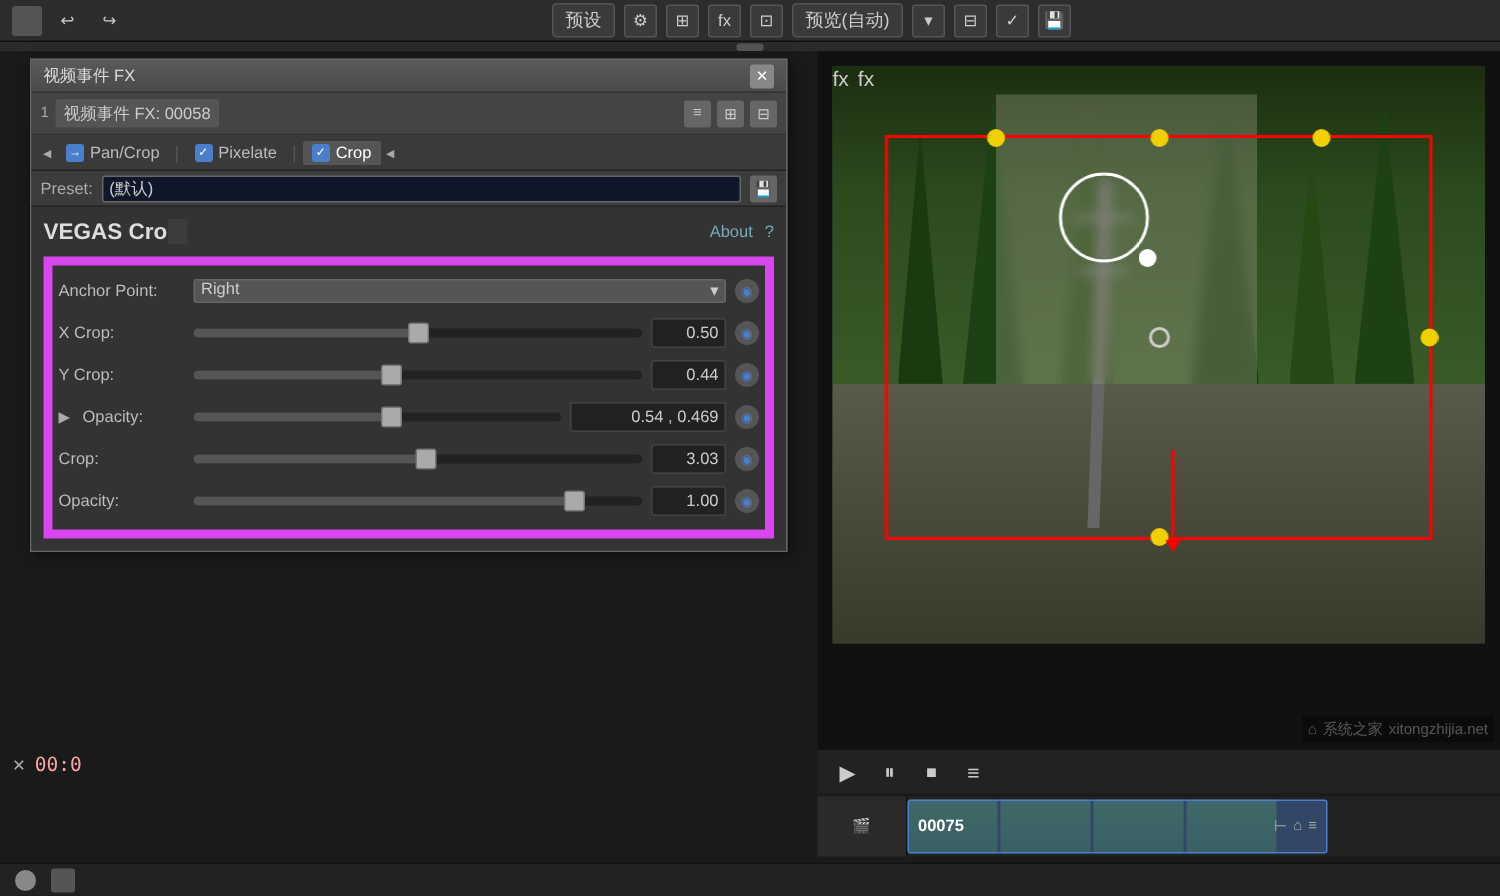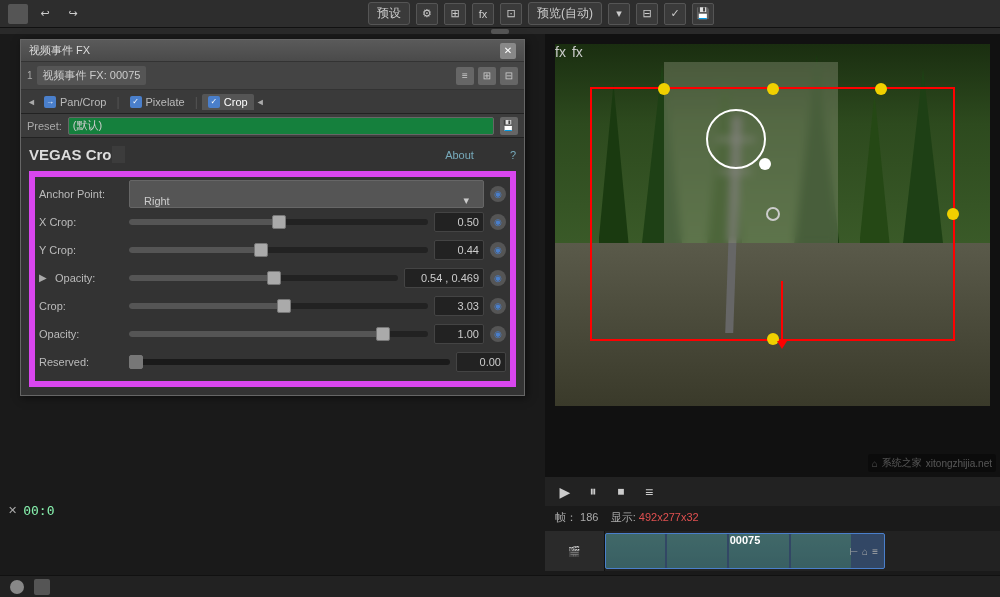--- a/index.html
+++ b/index.html
@@ -168,21 +168,21 @@
       display: flex;
       align-items: center;
       padding: 0 6px;
       gap: 6px;
       border-bottom: 1px solid #222;
     }
     .fx-preset-label { font-size: 11px; color: #aaa; }
     .fx-preset-select {
       flex: 1;
       height: 18px;
-      background: #15803d;
+      background: #0f172a;
       border: 1px solid #666;
       border-radius: 2px;
       font-size: 11px;
       color: #ccc;
       padding: 0 4px;
     }
     .fx-preset-save {
       width: 18px; height: 18px;
       background: #666;
       border-radius: 2px;
@@ -205,21 +205,21 @@
       font-size: 15px;
       font-weight: bold;
       color: #ddd;
     }
     .fx-plugin-links {
       display: flex;
       gap: 8px;
       font-size: 11px;
       color: #aaa;
     }
-    .fx-plugin-link { cursor: pointer; color: #7ab; margin-left: 28px; }
+    .fx-plugin-link { cursor: pointer; color: #7ab; }
 
     
     .param-row {
       display: flex;
       align-items: center;
       height: 26px;
       margin-bottom: 2px;
     }
     .param-label {
       width: 90px;
@@ -228,29 +228,29 @@
       flex-shrink: 0;
     }
     .param-control {
       flex: 1;
       display: flex;
       align-items: center;
       gap: 6px;
     }
     .param-dropdown {
       flex: 1;
-      height: 28px;
+      height: 16px;
       background: #555;
       border: 1px solid #666;
       border-radius: 2px;
       font-size: 11px;
       color: #ccc;
-      padding: 0 14px;
-      display: flex;
-      align-items: flex-end;
+      padding: 0 4px;
+      display: flex;
+      align-items: flex-start;
       justify-content: space-between;
       cursor: pointer;
     }
     .param-value {
       width: 50px;
       height: 20px;
       background: #222;
       border: 1px solid #444;
       border-radius: 2px;
       font-size: 11px;
@@ -596,21 +596,21 @@
 
     <div class="fx-dialog">
 
       <div class="fx-dialog-titlebar">
         <span class="fx-dialog-title">视频事件 FX</span>
         <div class="fx-close-btn">✕</div>
       </div>
 
       <div class="fx-toolbar">
         <span style="color:#aaa; font-size:10px;">1</span>
-        <div class="fx-label">视频事件 FX: 00075</div>
+        <div class="fx-label">视频事件 FX: 00058</div>
         <div style="flex:1;"></div>
         <div class="fx-toolbar-icon">≡</div>
         <div class="fx-toolbar-icon">⊞</div>
         <div class="fx-toolbar-icon">⊟</div>
       </div>
 
       <div class="fx-tabs">
         <div class="fx-tab-arrow">◄</div>
         <div class="fx-tab">
           <div class="fx-tab-check">→</div>
@@ -687,21 +687,21 @@
           <div class="param-row">
             <span class="param-label" style="display:flex; align-items:center; gap:2px;">
               <span class="param-expand">▶</span>
               <span>Opacity:</span>
             </span>
             <div class="param-control">
               <div class="slider-track">
                 <div class="slider-fill" style="width: 54%;"></div>
                 <div class="slider-thumb" style="left: calc(54% - 7px);"></div>
               </div>
-              <div class="param-value" style="width:80px;">0.54 , 0.469</div>
+              <div class="param-value" style="width:104px;">0.54 , 0.469</div>
               <div class="param-reset-btn">◉</div>
             </div>
           </div>
 
           <div class="param-row">
             <span class="param-label">Crop:</span>
             <div class="param-control">
               <div class="slider-track">
                 <div class="slider-fill" style="width: 52%;"></div>
                 <div class="slider-thumb" style="left: calc(52% - 7px);"></div>
@@ -716,40 +716,30 @@
             <div class="param-control">
               <div class="slider-track">
                 <div class="slider-fill" style="width: 85%;"></div>
                 <div class="slider-thumb" style="left: calc(85% - 7px);"></div>
               </div>
               <div class="param-value">1.00</div>
               <div class="param-reset-btn">◉</div>
             </div>
           </div>
 
-          <div class="param-row">
-            <span class="param-label">Reserved:</span>
-            <div class="param-control">
-              <div class="slider-track" style="background:#1a1a1a;">
-                <div class="slider-fill" style="width: 0%;"></div>
-                <div class="slider-thumb" style="left: 0%; background:#777;"></div>
-              </div>
-              <div class="param-value">0.00</div>
-            </div>
-          </div>
 
         </div>
       </div>
 
     </div>
 
     <div class="left-bottom">
       <div style="position:absolute; top:10px; left:0; display:flex; align-items:center; gap:6px; padding: 0 8px;">
         <span style="color:#aaa; font-size:11px;">✕</span>
-        <span style="font-family:monospace; font-size:13px; color:#86efac;text-align:center;">00:0</span>
+        <span style="font-family:monospace; font-size:13px; color:#fca5a5;text-align:center;">00:0</span>
       </div>
     </div>
 
   </div>
 
   <div class="right-panel">
 
     <div class="preview-area">
       <div class="video-preview">
 
@@ -805,43 +795,36 @@
       </div>
     </div>
 
     <div class="playback-controls">
       <div class="play-btn">▶</div>
       <div class="play-btn">⏸</div>
       <div class="play-btn">⏹</div>
       <div class="play-btn">≡</div>
     </div>
 
-    <div class="frame-info">
-      <span>帧：</span>
-      <span>186</span>
-      &nbsp;&nbsp;
-      <span>显示:</span>
-      <span class="frame-info-red">492x277x32</span>
-    </div>
 
 
     <div class="timeline-track">
       <div class="timeline-label-track">
         <span style="font-size:10px; color:#666;">🎬</span>
       </div>
       <div style="flex:1; position:relative; height:100%;">
 
         <div style="position:absolute; left:0; top:2px; bottom:2px; display:flex; gap:2px;">
           <div style="width:60px; height:100%; background: linear-gradient(#3a5a28, #2d4a1e); border-radius:2px; overflow:hidden; flex-shrink:0;"></div>
           <div style="width:60px; height:100%; background: linear-gradient(#3a5a28, #2d4a1e); border-radius:2px; overflow:hidden; flex-shrink:0;"></div>
           <div style="width:60px; height:100%; background: linear-gradient(#3a5a28, #2d4a1e); border-radius:2px; overflow:hidden; flex-shrink:0;"></div>
           <div style="width:60px; height:100%; background: linear-gradient(#3a5a28, #2d4a1e); border-radius:2px; overflow:hidden; flex-shrink:0;"></div>
         </div>
 
-        <div style="position:absolute; left:0; top:2px; bottom:2px; width:280px; background: rgba(74,127,203,0.4); border: 1px solid #4a7fcb; border-radius:2px; display:flex; align-items:center; padding: 0 6px; flex-direction: column;">
+        <div style="position:absolute; left:0; top:2px; bottom:2px; width:280px; background: rgba(74,127,203,0.4); border: 1px solid #4a7fcb; border-radius:2px; display:flex; align-items:center; padding: 0 6px;">
           <span style="font-size:11px; color:#fff; font-weight:bold;">00075</span>
           <div style="margin-left:auto; display:flex; gap:4px;">
             <span style="color:#aaa; font-size:10px;">⊢</span>
             <span style="color:#aaa; font-size:10px;">⌂</span>
             <span style="color:#aaa; font-size:10px;">≡</span>
           </div>
         </div>
       </div>
     </div>
 

